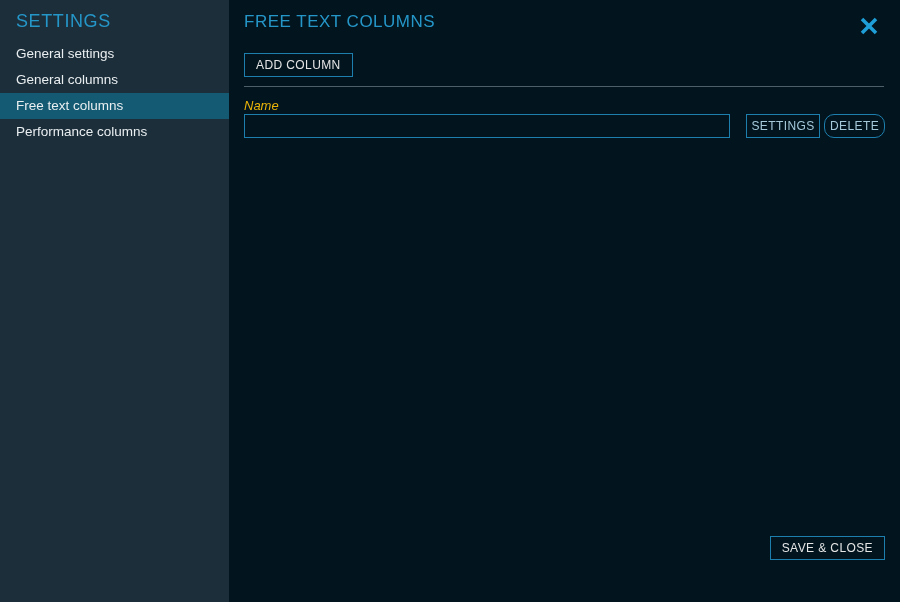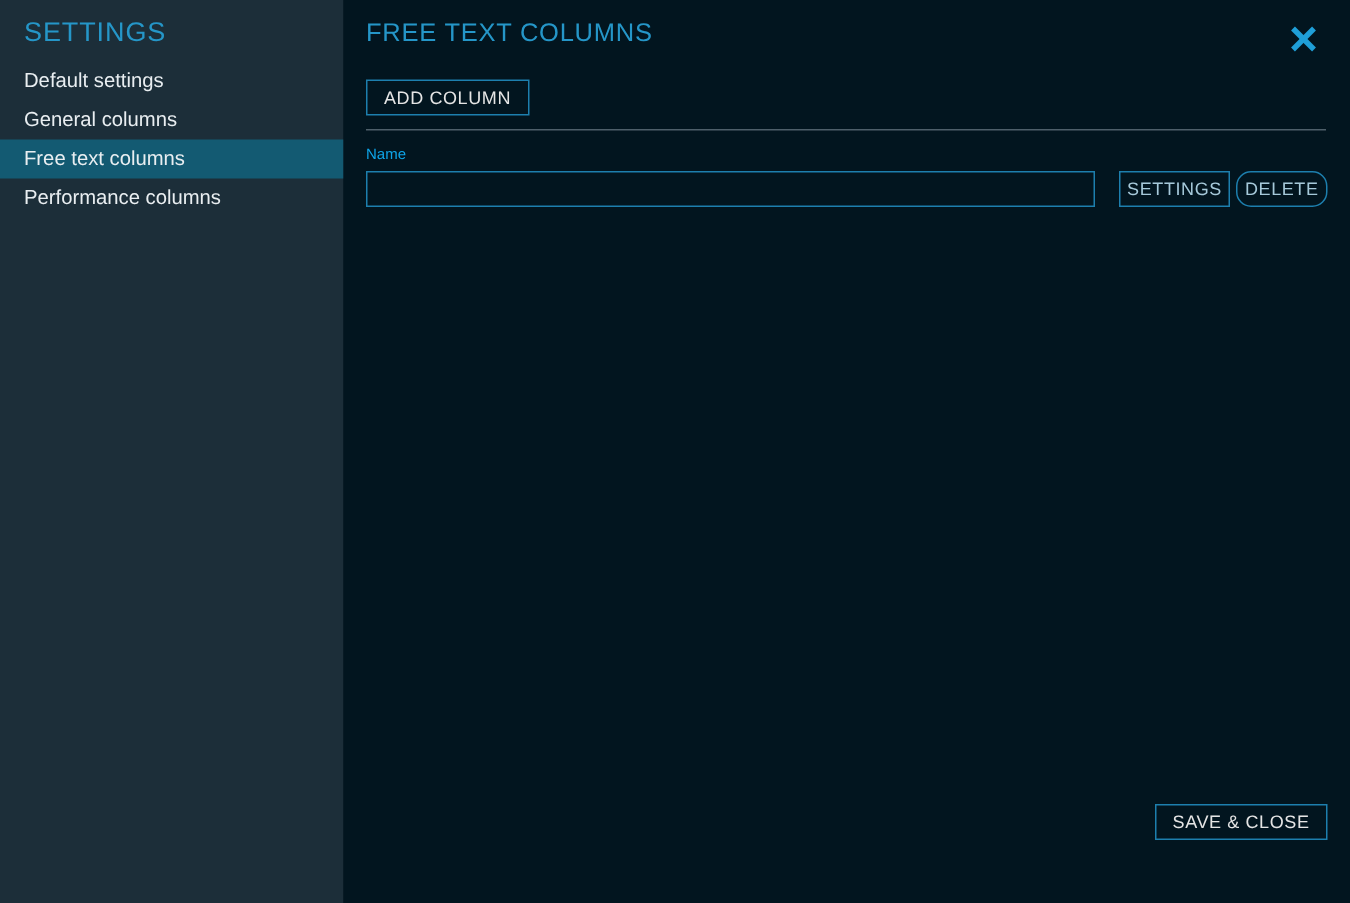--- a/index.html
+++ b/index.html
@@ -96,22 +96,23 @@
     position: absolute;
     left: 15px; right: 16px; top: 86px;
     height: 0;
     margin: 0;
     border: none;
     border-top: 1px solid #4e5f6a;
   }
   .field-label {
     position: absolute;
     left: 15px; top: 98px;
-    font-size: 10px;
-    color: #0ea5e9;
+    font-size: 13px;
+    font-style: italic;
+    color: #eab308;
   }
   .text-input {
     position: absolute;
     box-sizing: border-box;
     left: 15px; top: 114px;
     width: 486px; height: 24px;
     background: transparent;
     border: 1px solid #1d7fae;
     color: #e9eef1;
     font-family: "Liberation Sans", sans-serif;
@@ -124,21 +125,21 @@
   .save-close   { right: 15px; top: 536px; }
 </style>
 </head>
 <body>
 
 <div class="window">
 
   <aside class="sidebar">
     <h1 class="sidebar-title">SETTINGS</h1>
     <nav class="nav">
-      <div class="nav-item">Default settings</div>
+      <div class="nav-item">General settings</div>
       <div class="nav-item">General columns</div>
       <div class="nav-item selected">Free text columns</div>
       <div class="nav-item">Performance columns</div>
     </nav>
   </aside>
 
   <main class="main">
     <h2 class="panel-title">FREE TEXT COLUMNS</h2>
 
     <span class="close">

